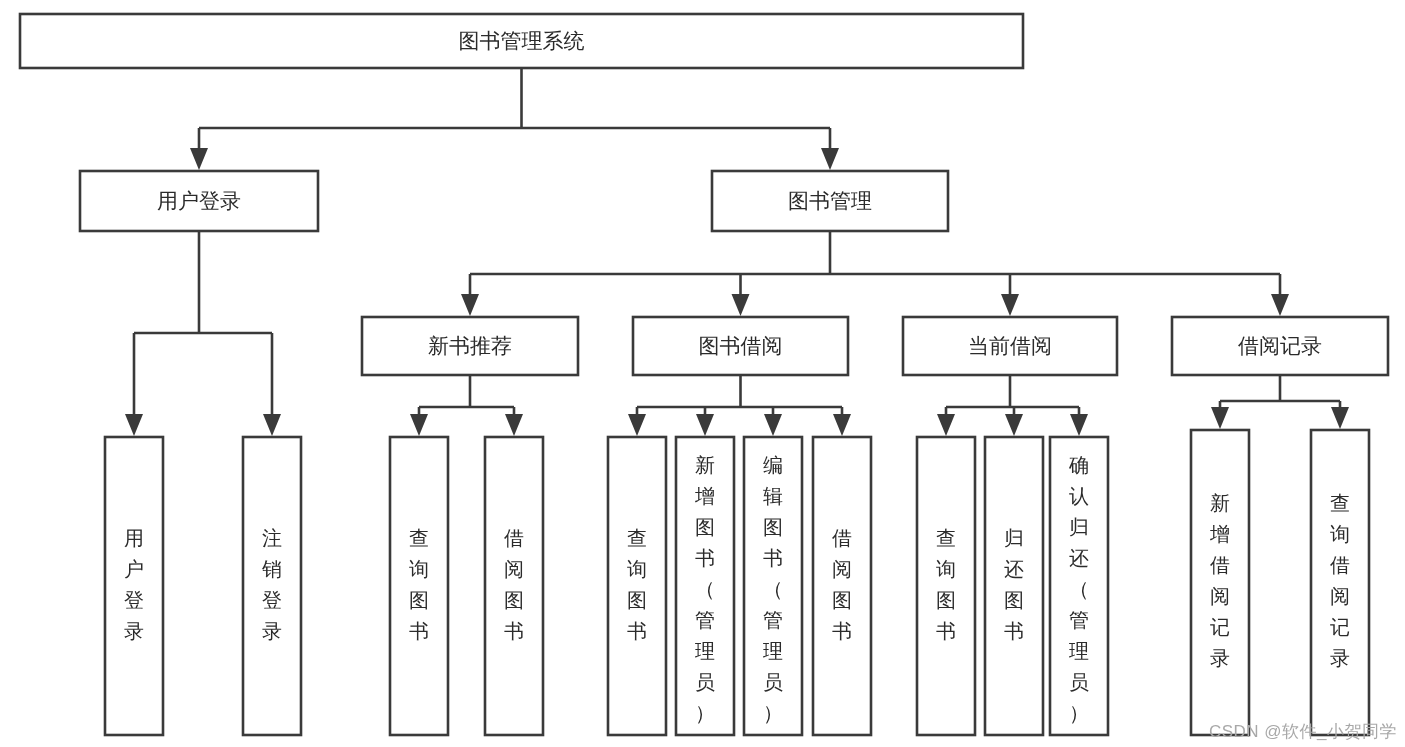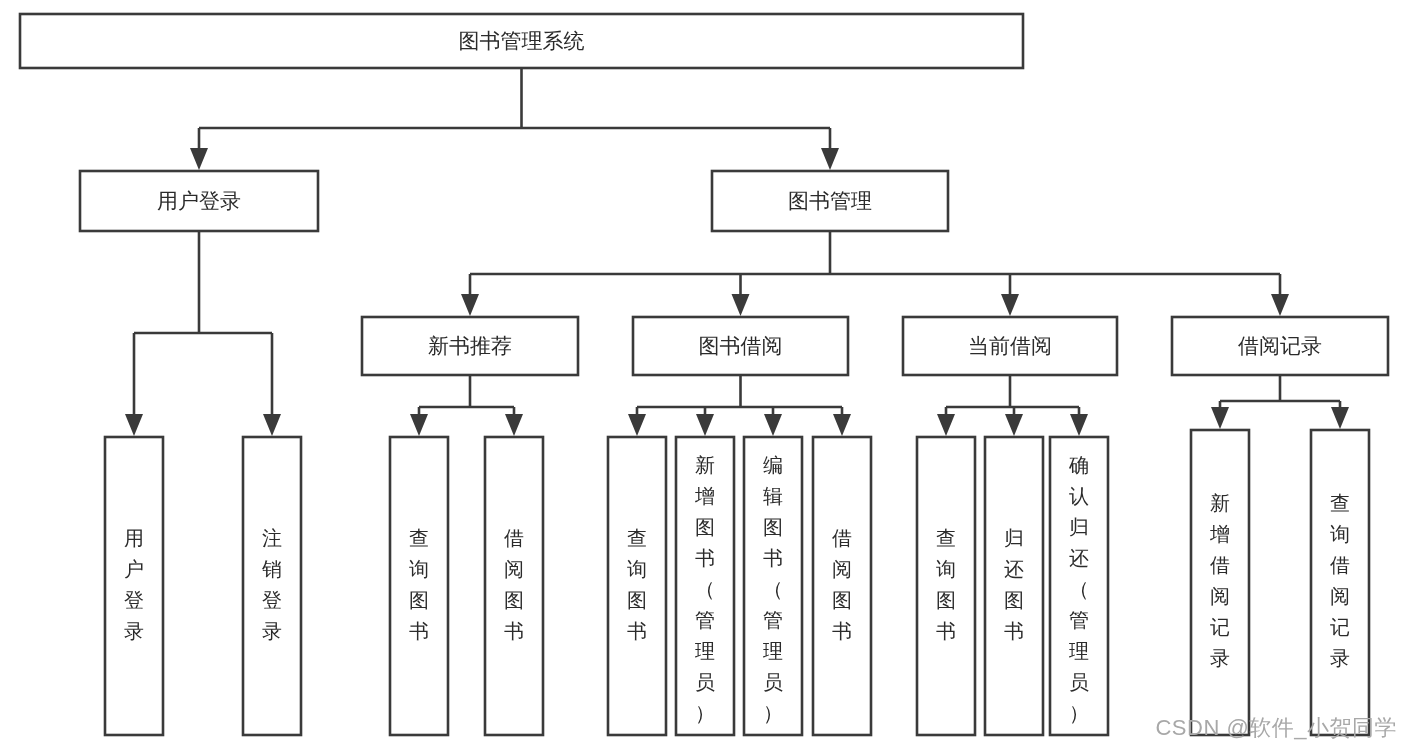--- a/index.html
+++ b/index.html
@@ -53,21 +53,21 @@
     white-space: pre;
   }
   .node-label.vertical-label {
     font-size: 20px;
   }
   .watermark {
     position: absolute;
     right: 8px;
     bottom: 4px;
     font-family: "Liberation Sans", "DejaVu Sans", sans-serif;
-    font-size: 22px;
+    font-size: 17px;
     color: #a8a8a8;
     letter-spacing: 0.5px;
     user-select: none;
     pointer-events: none;
     margin-top: 37px;
   }
 </style>
 </head>
 <body>
 

